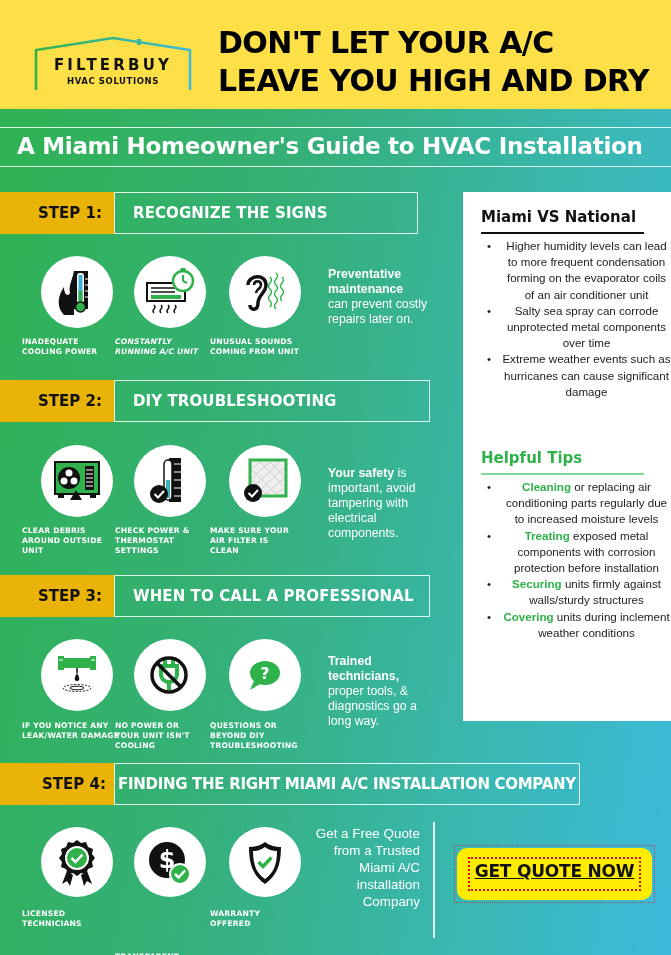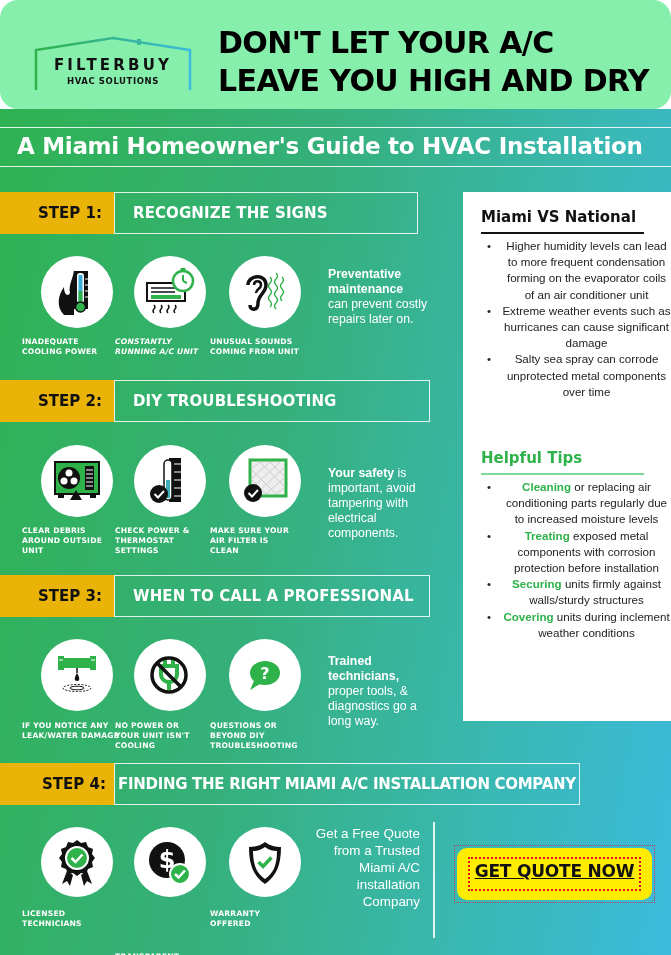--- a/index.html
+++ b/index.html
@@ -1,19 +1,19 @@
 <!DOCTYPE html>
 <html><head>
 <meta charset="utf-8">
 <style>
   * { box-sizing: border-box; margin: 0; padding: 0; }
   html, body { width: 671px; height: 955px; overflow: hidden; }
   body { font-family: "Liberation Sans", sans-serif; background: #ffffff; position: relative; }
 
-  .header { position: absolute; left: 0; top: 0; width: 671px; height: 109px; background: #86efac; border-radius: 18px; }
+  .header { position: absolute; left: 0; top: 0; width: 671px; height: 109px; background: #fde047; }
   .logo { position: absolute; left: 33px; top: 36px; width: 160px; height: 56px; }
   .logo svg { position: absolute; left: 0; top: 0; }
   .logo .brand { position: absolute; left: 0; width: 160px; text-align: center; top: 20px; font-weight: 700; font-size: 15px; letter-spacing: 3.2px; color: #111; font-family: "DejaVu Sans", sans-serif; }
   .logo .sub { position: absolute; left: 0; width: 160px; text-align: center; top: 40px; font-weight: 700; font-size: 8.5px; letter-spacing: 0.6px; color: #111; font-family: "DejaVu Sans", sans-serif; }
   .headline { position: absolute; left: 218px; top: 24px; font-family: "DejaVu Sans", sans-serif; font-weight: 700; font-size: 30px; line-height: 38px; color: #000; letter-spacing: -0.6px; }
 
   .bg { position: absolute; left: 0; top: 109px; width: 671px; height: 846px;
         background: linear-gradient(100deg, #2fb252 0%, #35b07a 40%, #3ab8b4 75%, #3cbadc 100%); }
 
   .guide-band { position: absolute; left: 0; top: 127px; width: 671px; height: 40px; border-top: 1.5px solid rgba(255,255,255,0.85); border-bottom: 1.5px solid rgba(255,255,255,0.85); }
@@ -311,22 +311,22 @@
 <div class="cta-outer"></div>
 <div class="cta"></div>
 <div class="cta-inner"></div>
 <div class="cta-label">GET QUOTE NOW</div>
 
 <div class="panel">
   <h3 style="top:16px; color:#111;">Miami VS National</h3>
   <div class="rule" style="top:40px; background:#111;"></div>
   <ul style="top:46px;">
     <li>Higher humidity levels can lead to more frequent condensation forming on the evaporator coils of an air conditioner unit</li>
+    <li>Salty sea spray can corrode unprotected metal components over time</li>
     <li>Extreme weather events such as hurricanes can cause significant damage</li>
-    <li>Salty sea spray can corrode unprotected metal components over time</li>
   </ul>
   <h3 style="top:257px; color:#2fb24a;">Helpful Tips</h3>
   <div class="rule" style="top:281px; background:#7ed89a;"></div>
   <ul style="top:287px;">
     <li><b>Cleaning</b><span> or replacing air conditioning parts regularly due to increased moisture levels</span></li>
     <li><b>Treating</b><span> exposed metal components with corrosion protection before installation</span></li>
     <li><b>Securing</b><span> units firmly against walls/sturdy structures</span></li>
     <li><b>Covering</b><span> units during inclement weather conditions</span></li>
   </ul>
 </div>

